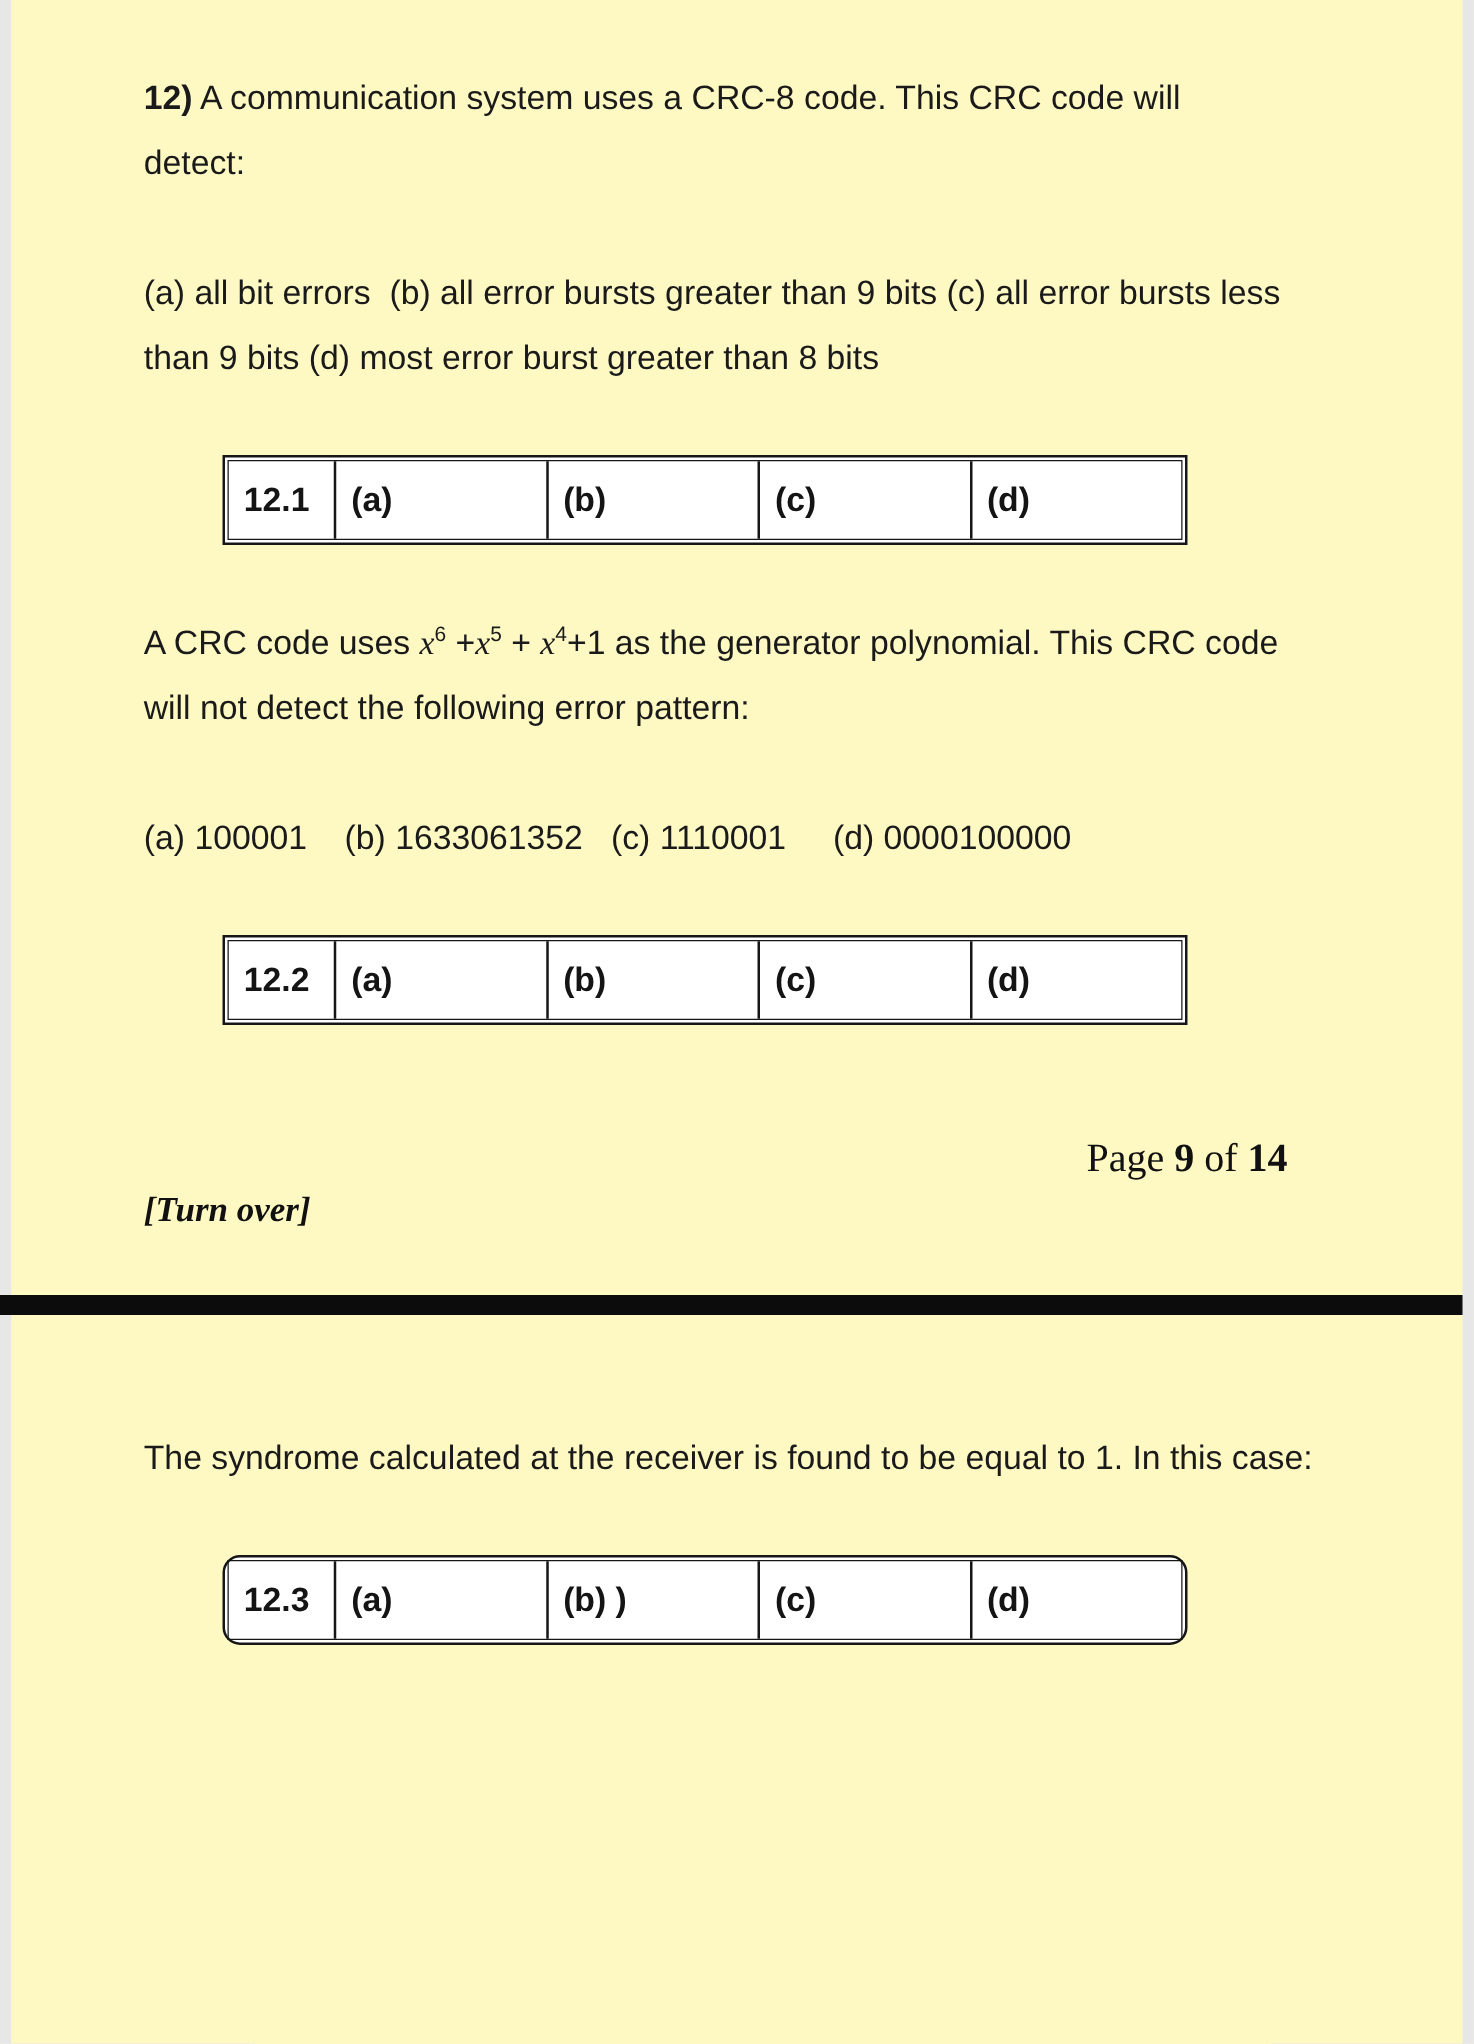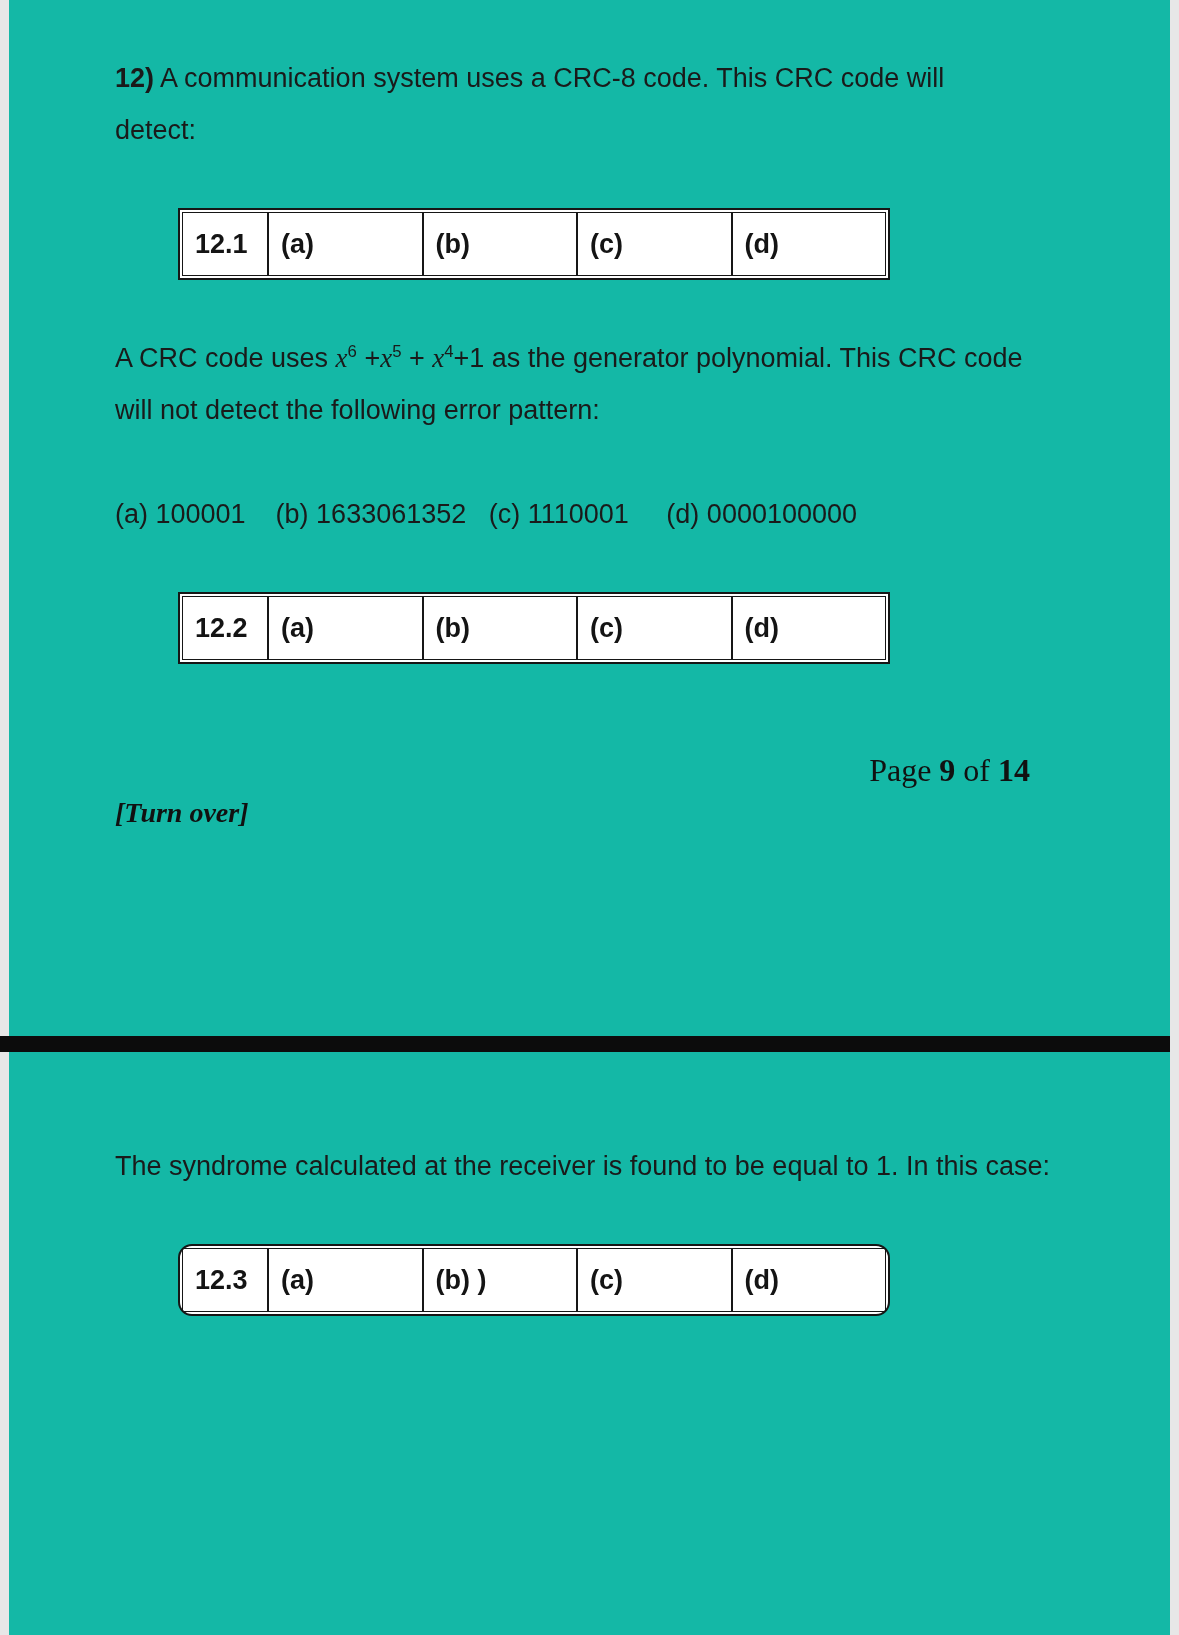--- a/index.html
+++ b/index.html
@@ -3,42 +3,42 @@
 <meta charset="utf-8">
 <style>
   * { margin: 0; padding: 0; box-sizing: border-box; }
   html, body { background: #e7e7e7; }
   body {
     width: 1179px;
     font-family: "Liberation Sans", sans-serif;
     color: #141414;
   }
   .page {
-    background: #14b8a6;
+    background: #fef9c3;
     margin: 0 9px;
   }
   .page1 { height: 1036px; padding: 52px 140px 0 106px; overflow: hidden; }
   .page2 { height: 583px; padding: 88px 116px 0 106px; overflow: hidden; }
   .divider { height: 16px; background: #0c0c0c; width: 1179px; margin: 0 -9px; }
   p.body {
     font-size: 27px;
     line-height: 52px;
     white-space: pre-wrap;
     color: #1a1a1a;
   }
   .mt { margin-top: 52px; }
   .mt-lg { margin-top: 60px; border-radius: 14px; }
   b, .b { font-weight: bold; }
   .var { font-style: italic; font-family: "Liberation Serif", serif; }
   sup { font-size: 0.62em; line-height: 0; }
   
   .qtable {
     margin-top: 52px;
     margin-left: 63px;
-    width: 712px;
+    width: 772px;
     border: 2px solid #161616;
     padding: 2px;
     background: #fff;
   }
   .qtable-row { display: flex; border: 1px solid #161616; }
   .cell {
     height: 62px;
     display: flex;
     align-items: center;
     padding-left: 12px;
@@ -66,20 +66,21 @@
     color: #111;
   }
 </style>
 </head>
 <body>
 
 <div class="page page1">
 
   <p class="body"><b>12)</b><span> A communication system uses a CRC-8 code. This CRC code will detect:</span></p>
 
+  <p class="body mt"><span>(a) all bit errors  (b) all error bursts greater than 9 bits (c) all error bursts less than 9 bits (d) most error burst greater than 8 bits</span></p>
 
   <div class="qtable">
     <div class="qtable-row">
       <div class="cell cell-id">12.1</div>
       <div class="cell cell-opt">(a)</div>
       <div class="cell cell-opt">(b)</div>
       <div class="cell cell-opt">(c)</div>
       <div class="cell cell-opt">(d)</div>
     </div>
   </div>

